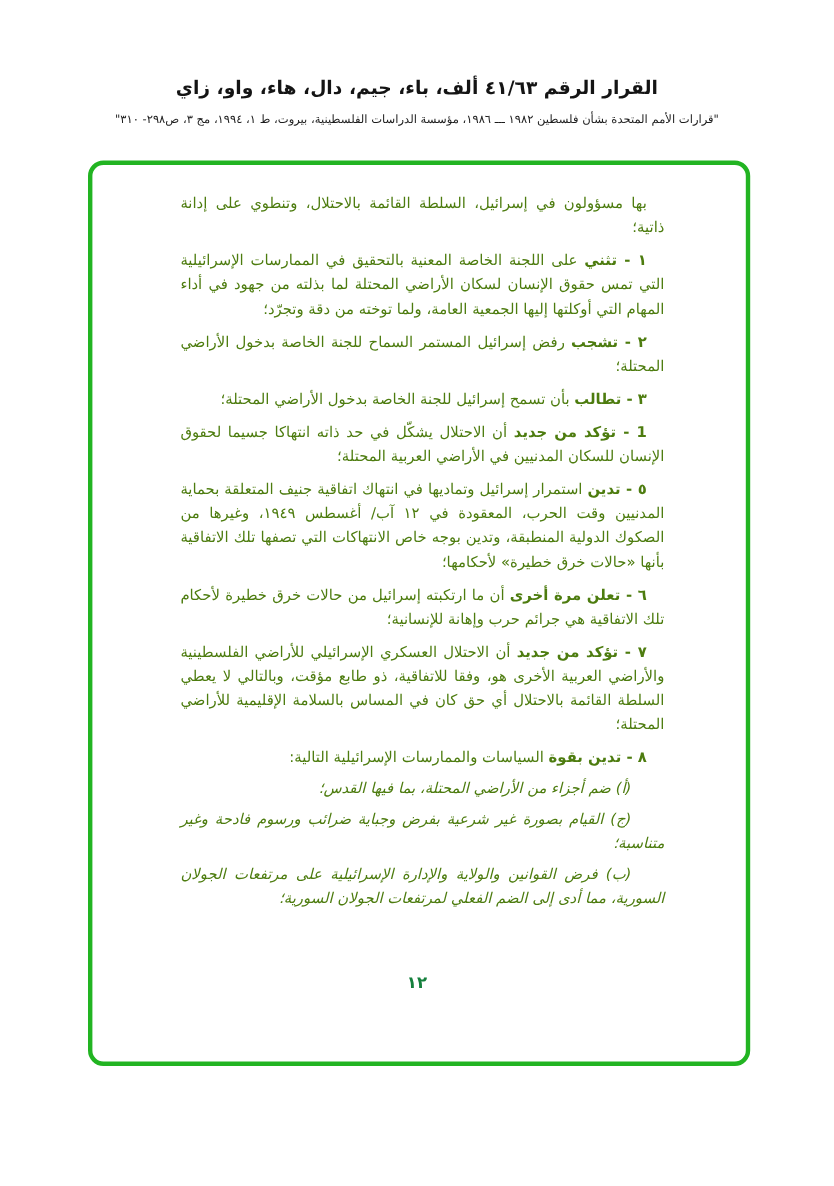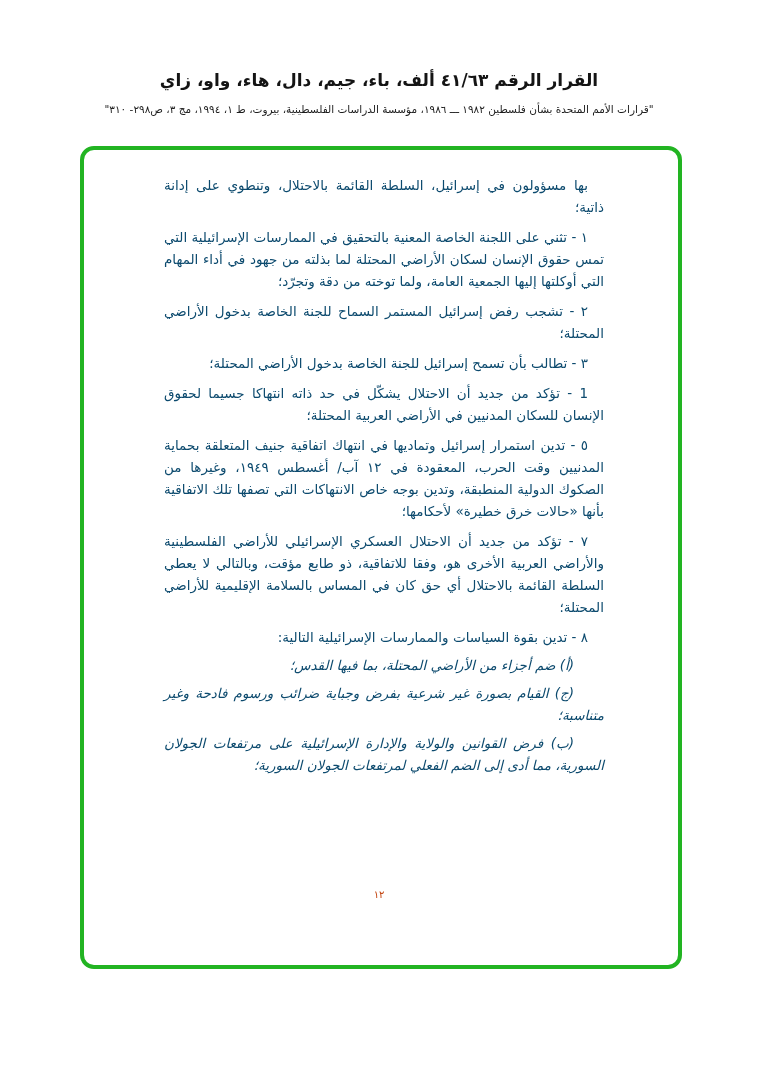--- a/index.html
+++ b/index.html
@@ -45,38 +45,38 @@
     border-radius: 14px;
     background: #ffffff;
     padding: 24px 74px 18px 80px;
     overflow: hidden;
   }
   .body-text {
     direction: rtl;
     text-align: justify;
     font-size: 13.5px;
     line-height: 22px;
-    color: #0c4a6e;
+    color: #4d7c0f;
   }
   .para { text-indent: 16px; }
   .para.item { margin-top: 8px; }
-  .para.item .lead { font-weight: 400; }
+  .para.item .lead { font-weight: 700; }
   .para.sub { margin-top: 6px; text-indent: 30px; font-style: italic; }
   .page-footer {
     position: absolute;
     bottom: 60px;
     left: 0;
     right: 0;
     text-align: center;
     direction: rtl;
   }
   .page-number {
-    font-size: 10px;
-    font-weight: 400;
-    color: #c2410c;
+    font-size: 15px;
+    font-weight: 700;
+    color: #15803d;
   }
 </style>
 </head>
 <body>
 
 <div class="page">
 
   <div class="doc-header">
     <div class="doc-title">القرار الرقم ٤١/٦٣ ألف، باء، جيم، دال، هاء، واو، زاي</div>
     <div class="source-line">"قرارات الأمم المتحدة بشأن فلسطين ١٩٨٢ ـــ ١٩٨٦، مؤسسة الدراسات الفلسطينية، بيروت، ط ١، ١٩٩٤، مج ٣، ص٢٩٨- ٣١٠"</div>
@@ -90,20 +90,21 @@
       <p class="para item"><span class="lead">١ - تثني</span> <span>على اللجنة الخاصة المعنية بالتحقيق في الممارسات الإسرائيلية التي تمس حقوق الإنسان لسكان الأراضي المحتلة لما بذلته من جهود في أداء المهام التي أوكلتها إليها الجمعية العامة، ولما توخته من دقة وتجرّد؛</span></p>
 
       <p class="para item"><span class="lead">٢ - تشجب</span> <span>رفض إسرائيل المستمر السماح للجنة الخاصة بدخول الأراضي المحتلة؛</span></p>
 
       <p class="para item"><span class="lead">٣ - تطالب</span> <span>بأن تسمح إسرائيل للجنة الخاصة بدخول الأراضي المحتلة؛</span></p>
 
       <p class="para item"><span class="lead">1 - تؤكد من جديد</span> <span>أن الاحتلال يشكّل في حد ذاته انتهاكا جسيما لحقوق الإنسان للسكان المدنيين في الأراضي العربية المحتلة؛</span></p>
 
       <p class="para item"><span class="lead">٥ - تدين</span> <span>استمرار إسرائيل وتماديها في انتهاك اتفاقية جنيف المتعلقة بحماية المدنيين وقت الحرب، المعقودة في ١٢ آب/ أغسطس ١٩٤٩، وغيرها من الصكوك الدولية المنطبقة، وتدين بوجه خاص الانتهاكات التي تصفها تلك الاتفاقية بأنها «حالات خرق خطيرة» لأحكامها؛</span></p>
 
+      <p class="para item"><span class="lead">٦ - تعلن مرة أخرى</span> <span>أن ما ارتكبته إسرائيل من حالات خرق خطيرة لأحكام تلك الاتفاقية هي جرائم حرب وإهانة للإنسانية؛</span></p>
 
       <p class="para item"><span class="lead">٧ - تؤكد من جديد</span> <span>أن الاحتلال العسكري الإسرائيلي للأراضي الفلسطينية والأراضي العربية الأخرى هو، وفقا للاتفاقية، ذو طابع مؤقت، وبالتالي لا يعطي السلطة القائمة بالاحتلال أي حق كان في المساس بالسلامة الإقليمية للأراضي المحتلة؛</span></p>
 
       <p class="para item"><span class="lead">٨ - تدين بقوة</span> <span>السياسات والممارسات الإسرائيلية التالية:</span></p>
 
       <p class="para sub"><span class="lead">(أ)</span> <span>ضم أجزاء من الأراضي المحتلة، بما فيها القدس؛</span></p>
 
       <p class="para sub"><span class="lead">(ج)</span> <span>القيام بصورة غير شرعية بفرض وجباية ضرائب ورسوم فادحة وغير متناسبة؛</span></p>
 
       <p class="para sub"><span class="lead">(ب)</span> <span>فرض القوانين والولاية والإدارة الإسرائيلية على مرتفعات الجولان السورية، مما أدى إلى الضم الفعلي لمرتفعات الجولان السورية؛</span></p>

